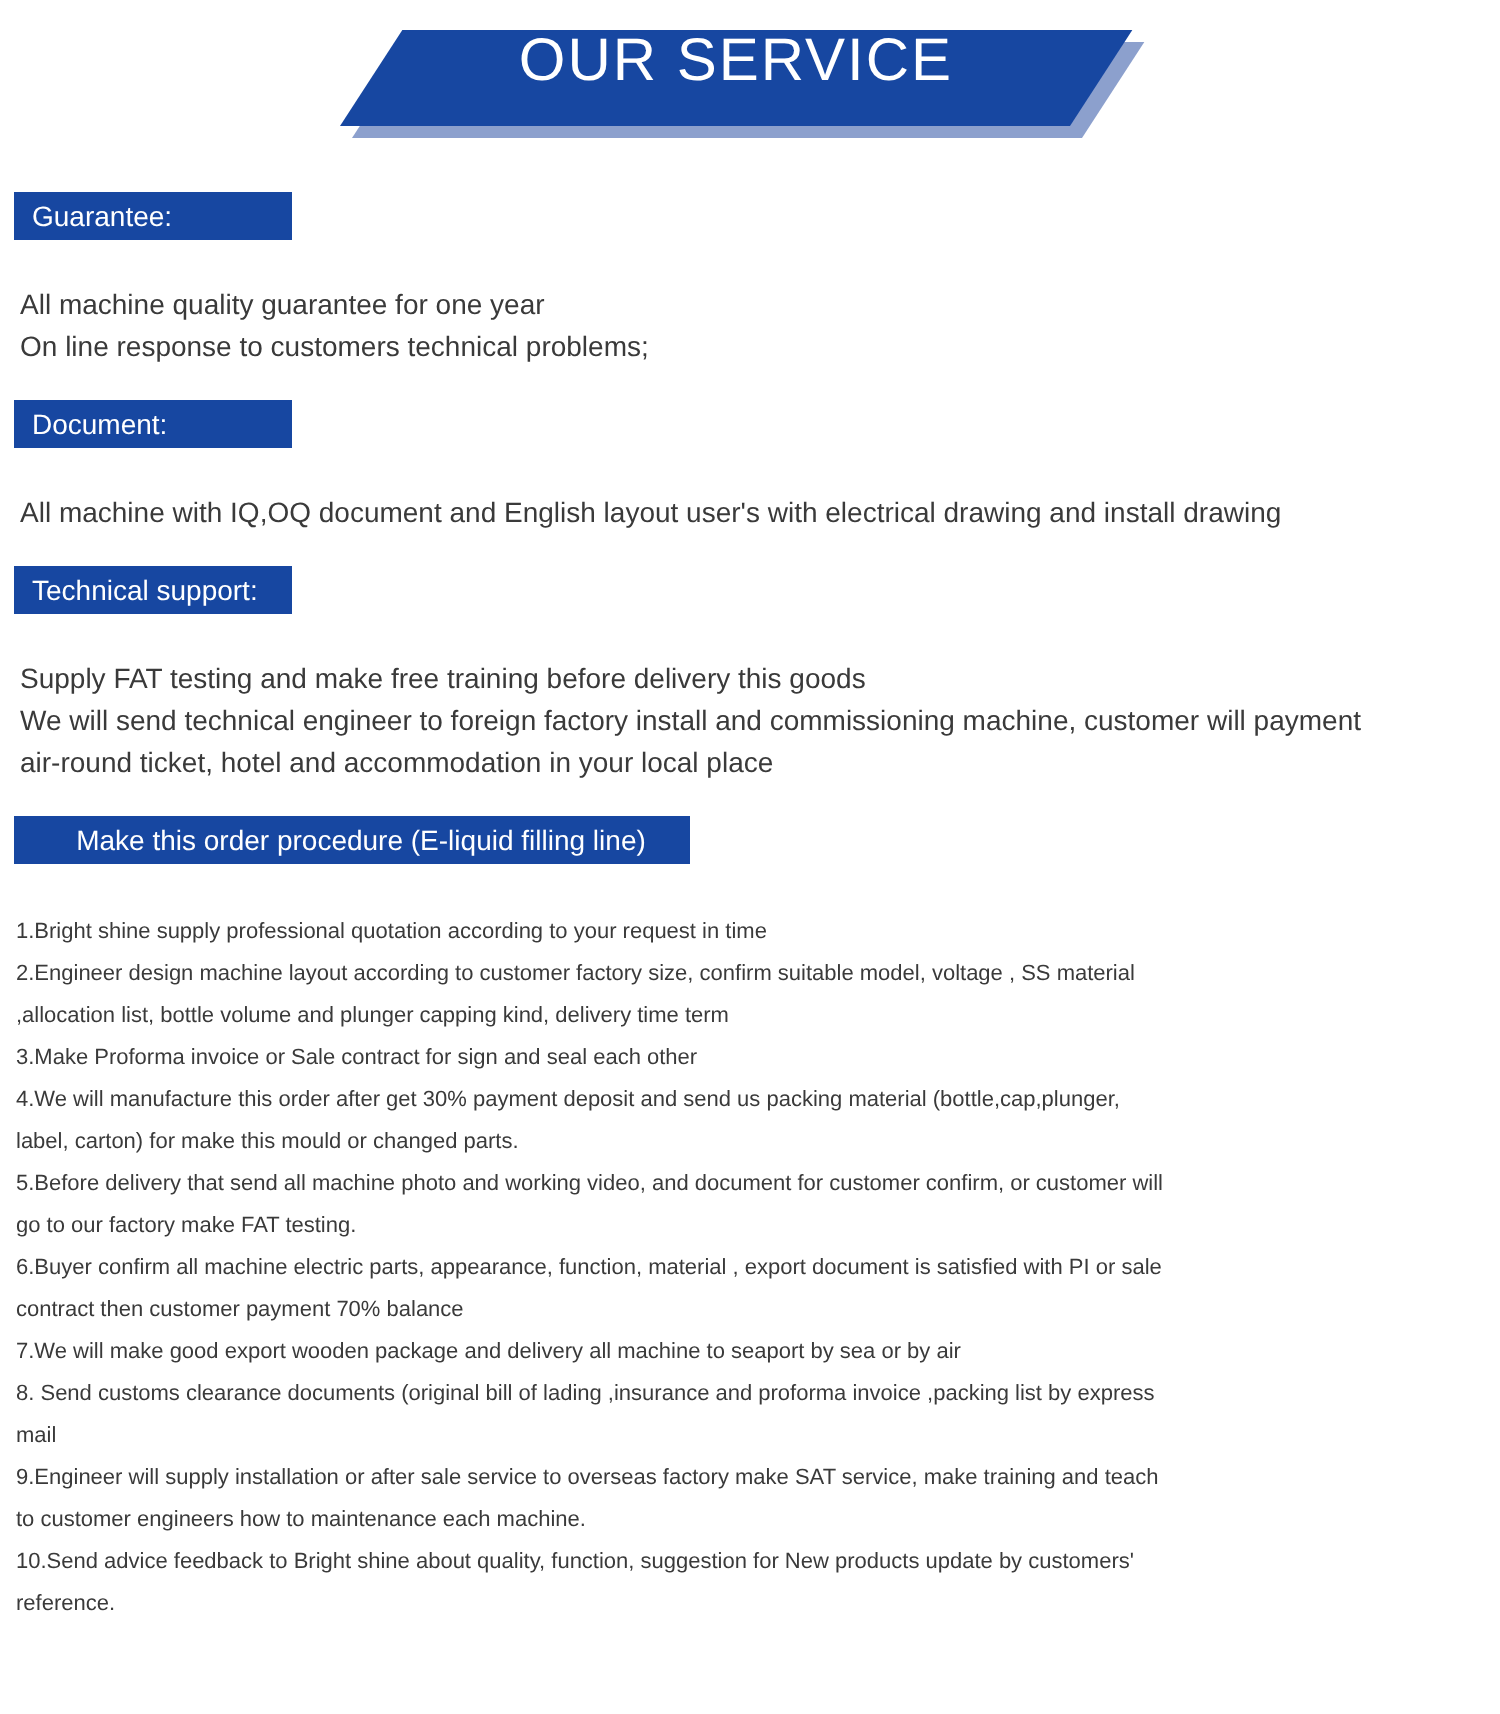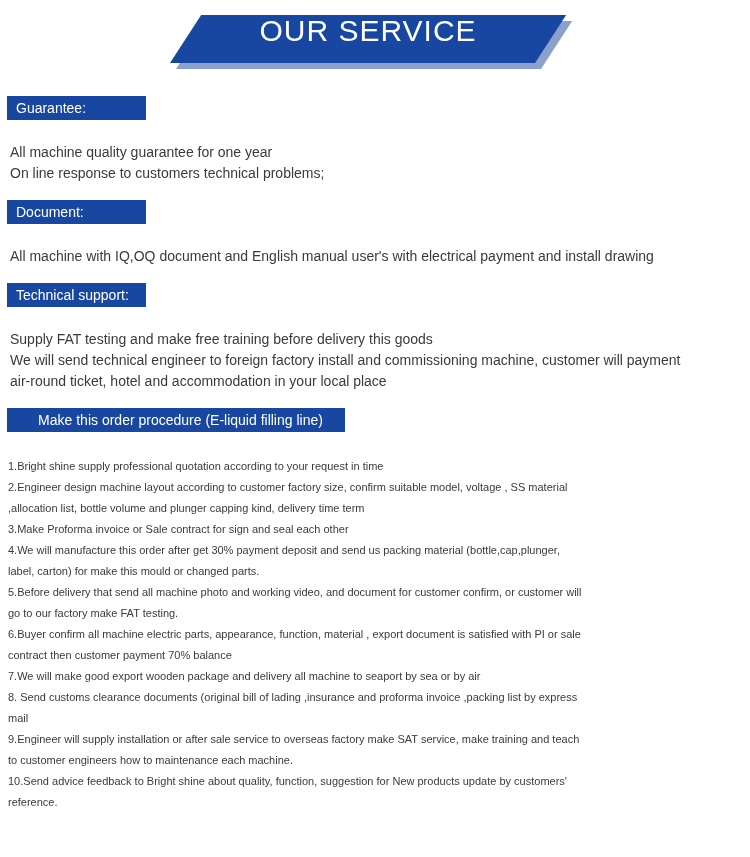--- a/index.html
+++ b/index.html
@@ -99,21 +99,21 @@
     <div class="banner-shadow"></div>
     <div class="banner-main"></div>
     <div class="banner-text">OUR SERVICE</div>
   </div>
 
   <div class="sec-header">Guarantee:</div>
   <div class="body-text">All machine quality guarantee for one year
 On line response to customers technical problems;</div>
 
   <div class="sec-header">Document:</div>
-  <div class="body-text">All machine with IQ,OQ document and English manual user's with electrical payment and install drawing</div>
+  <div class="body-text">All machine with IQ,OQ document and English layout user's with electrical drawing and install drawing</div>
 
   <div class="sec-header">Technical support:</div>
   <div class="body-text">Supply FAT testing and make free training before delivery this goods
 We will send technical engineer to foreign factory install and commissioning machine, customer will payment
 air-round ticket, hotel and accommodation in your local place</div>
 
   <div class="sec-header wide">Make this order procedure (E-liquid filling line)</div>
 
   <div class="order-list">
     <div class="list-item">1.Bright shine supply professional quotation according to your request in time</div>

